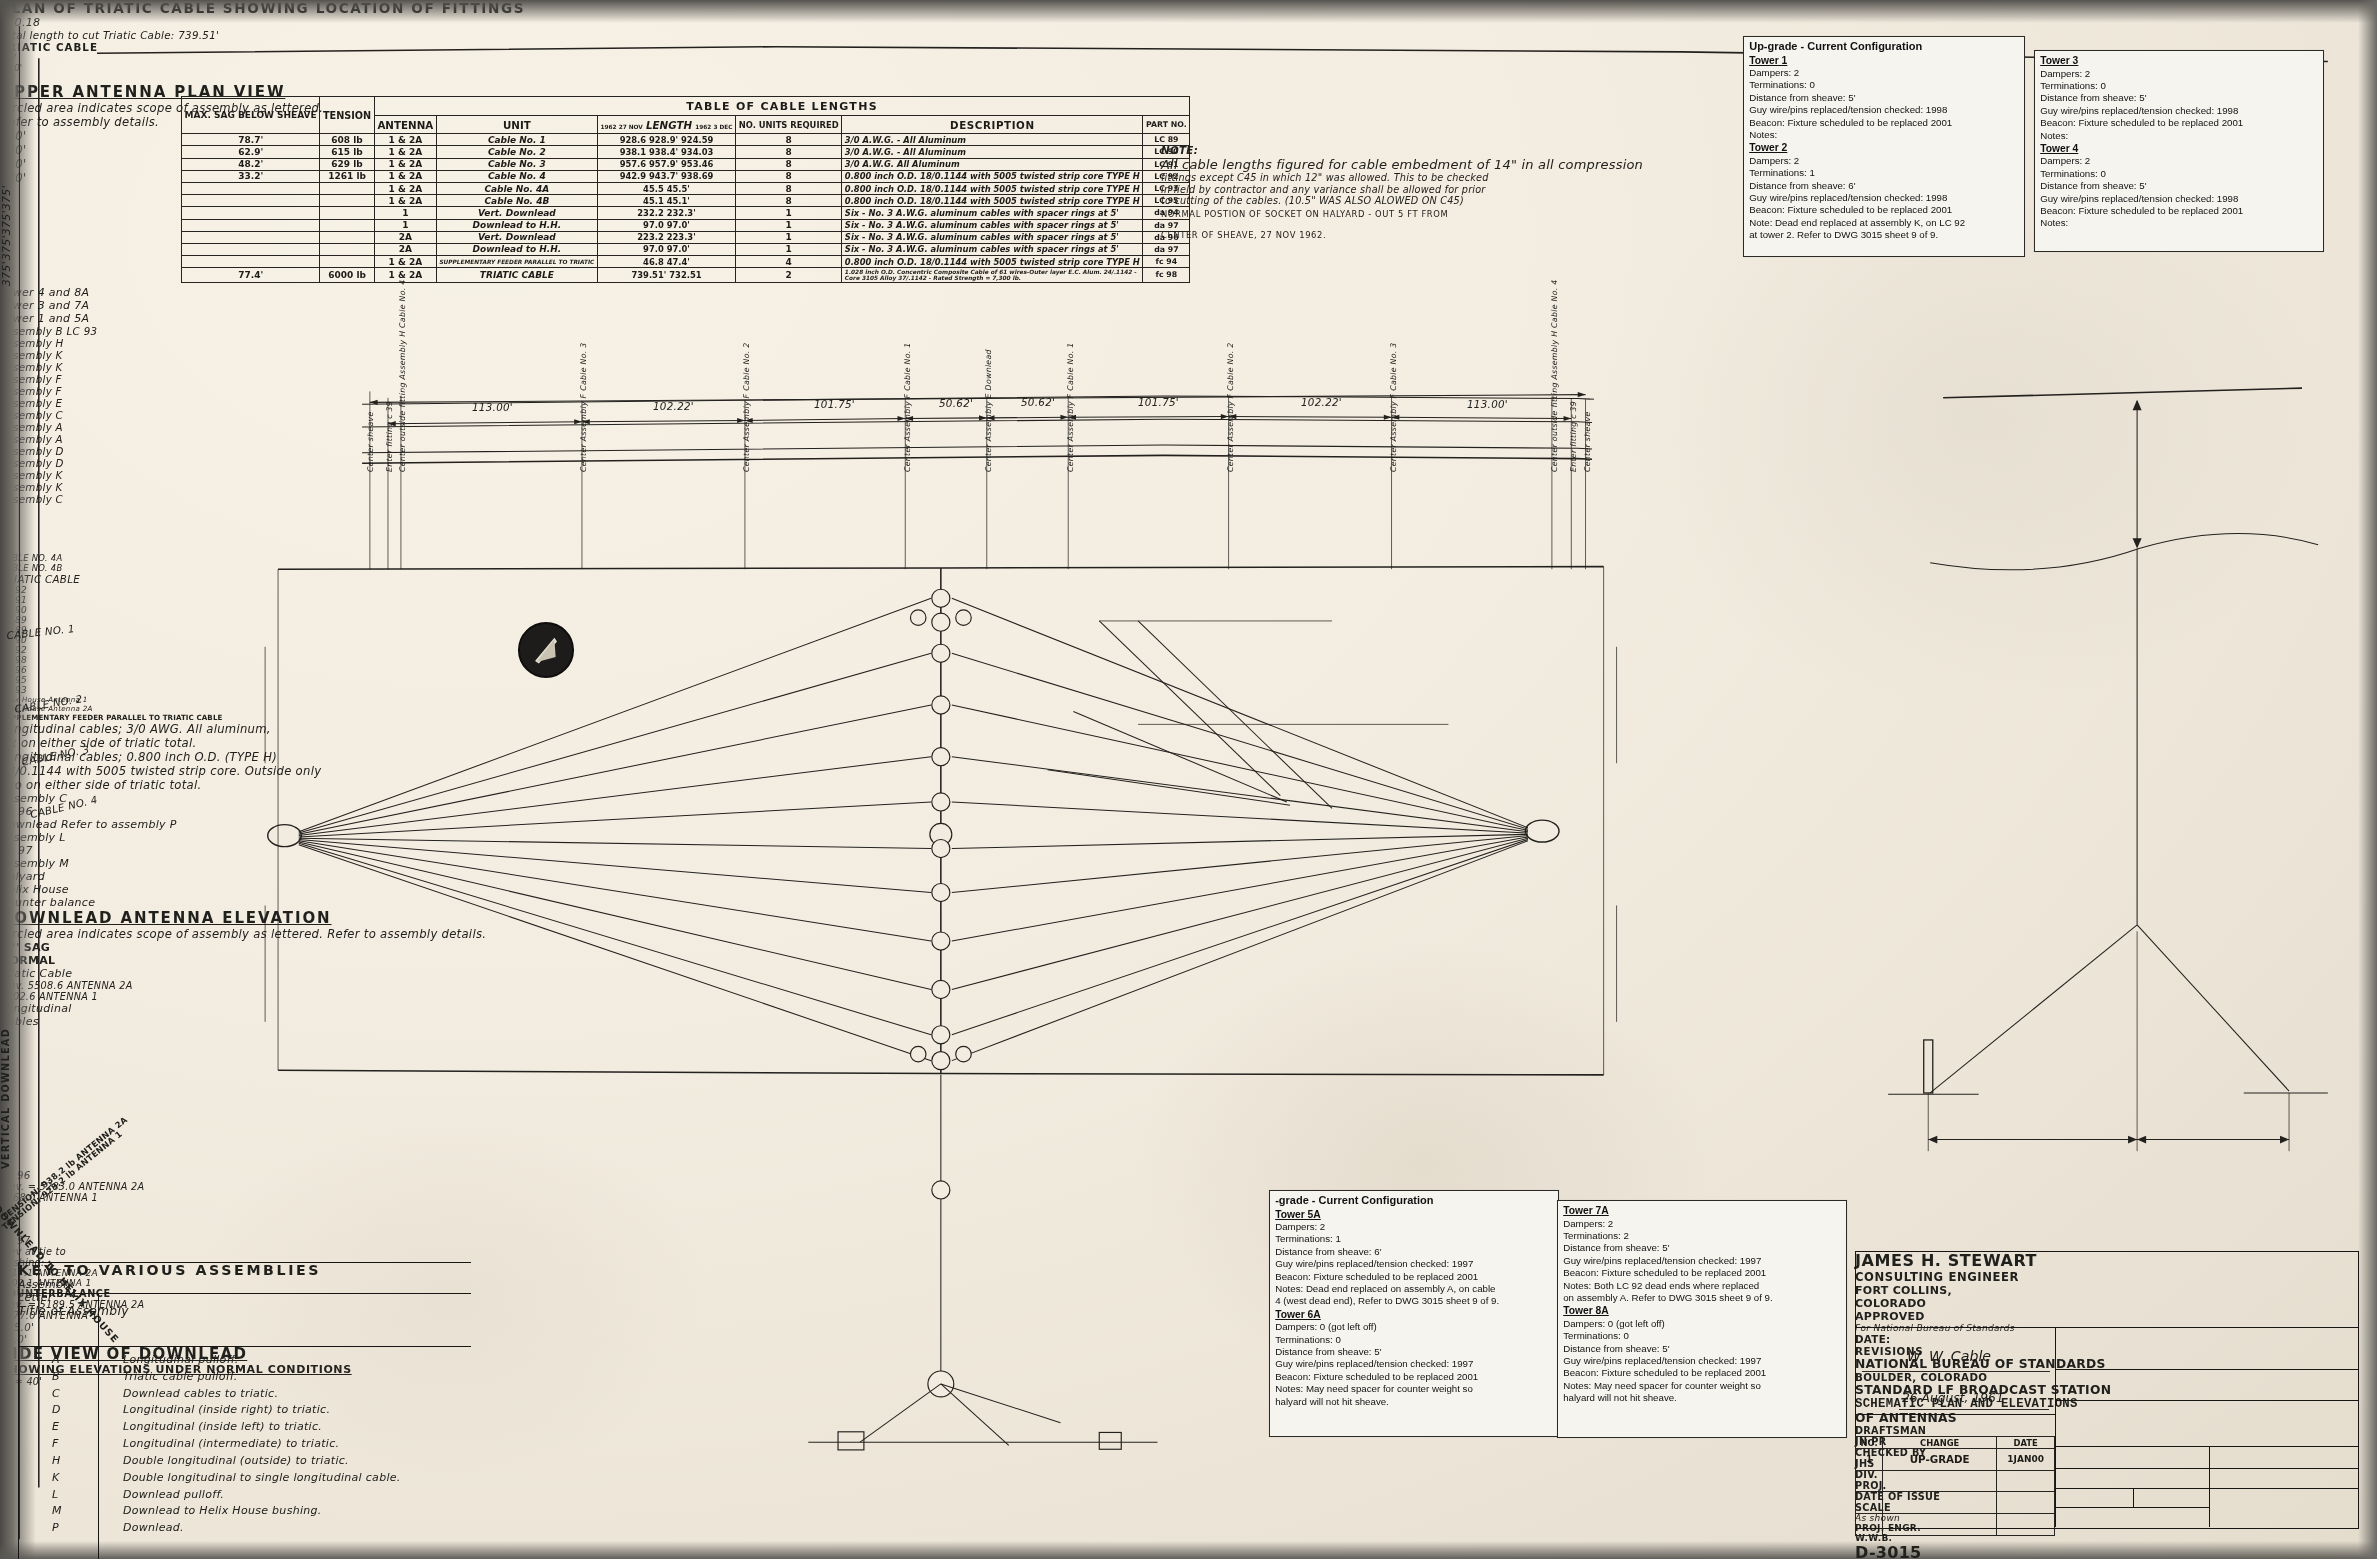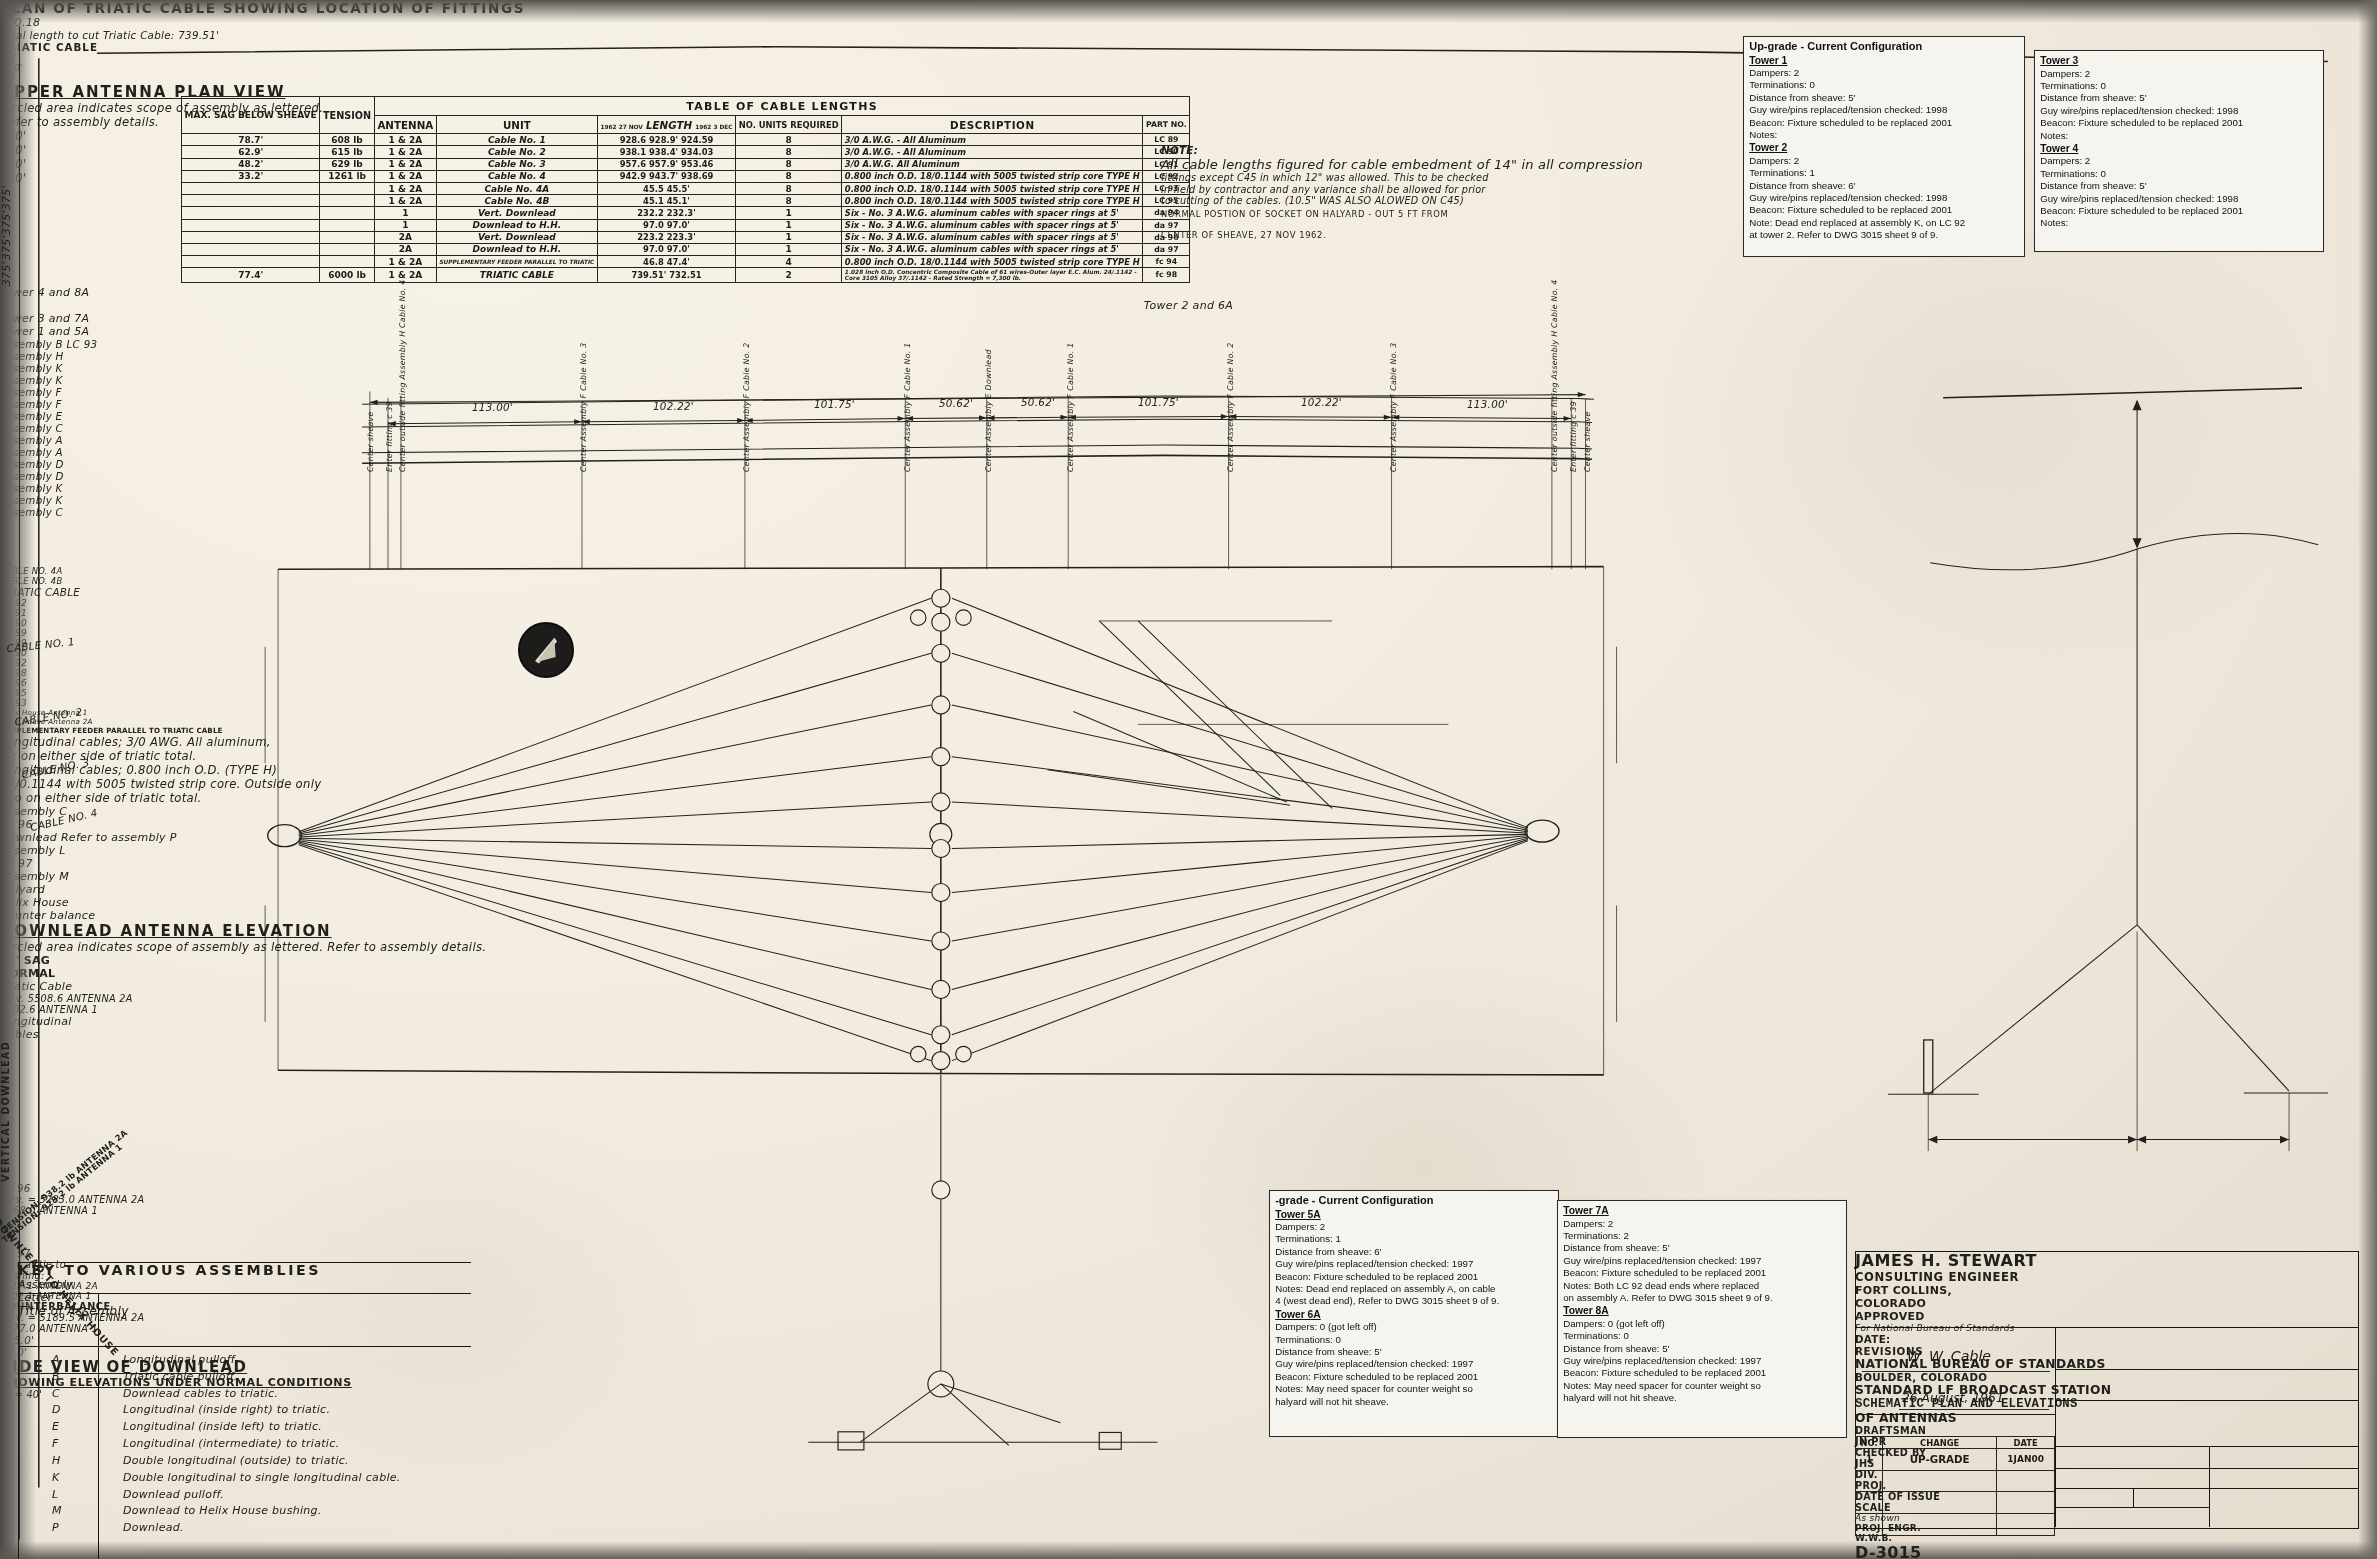--- a/index.html
+++ b/index.html
@@ -512,21 +512,20 @@
   <div class="hl hl-i" style="left:1258px;top:570px;font-size:11.6px;">940'</div>
   <div class="hl hl-i" style="left:524px;top:1052px;font-size:11.6px;">940'</div>
   <div class="hl hl-i" style="left:1258px;top:1056px;font-size:11.6px;">940'</div>
 
   <div class="hl hl-i vert" style="left:257px;top:676px;font-size:11px;">375'</div>
   <div class="hl hl-i vert" style="left:257px;top:935px;font-size:11px;">375'</div>
   <div class="hl hl-i vert" style="left:1612px;top:676px;font-size:11px;">375'</div>
   <div class="hl hl-i vert" style="left:1612px;top:935px;font-size:11px;">375'</div>
 
   <div class="hl hl-i" style="left:958px;top:558px;font-size:11px;">Tower 4 and 8A</div>
-  <div class="hl hl-i" style="left:860px;top:1081px;font-size:11px;text-align:center;">Tower 2 and 6A</div>
   <div class="hl hl-i" style="left:247px;top:852px;font-size:11px;">Tower 3 and 7A</div>
   <div class="hl hl-i" style="left:1507px;top:847px;font-size:11px;">Tower 1 and 5A</div>
 
   <div class="hl hl-i" style="left:779px;top:594px;font-size:10.3px;">Assembly  B   LC 93</div>
   <div class="hl hl-i" style="left:970px;top:594px;font-size:10.3px;">Assembly H</div>
   <div class="hl hl-i" style="left:763px;top:616px;font-size:10.3px;">Assembly K</div>
   <div class="hl hl-i" style="left:978px;top:616px;font-size:10.3px;">Assembly K</div>
   <div class="hl hl-i" style="left:970px;top:655px;font-size:10.3px;">Assembly  F</div>
   <div class="hl hl-i" style="left:970px;top:717px;font-size:10.3px;">Assembly  F</div>
   <div class="hl hl-i" style="left:970px;top:781px;font-size:10.3px;">Assembly  E</div>

